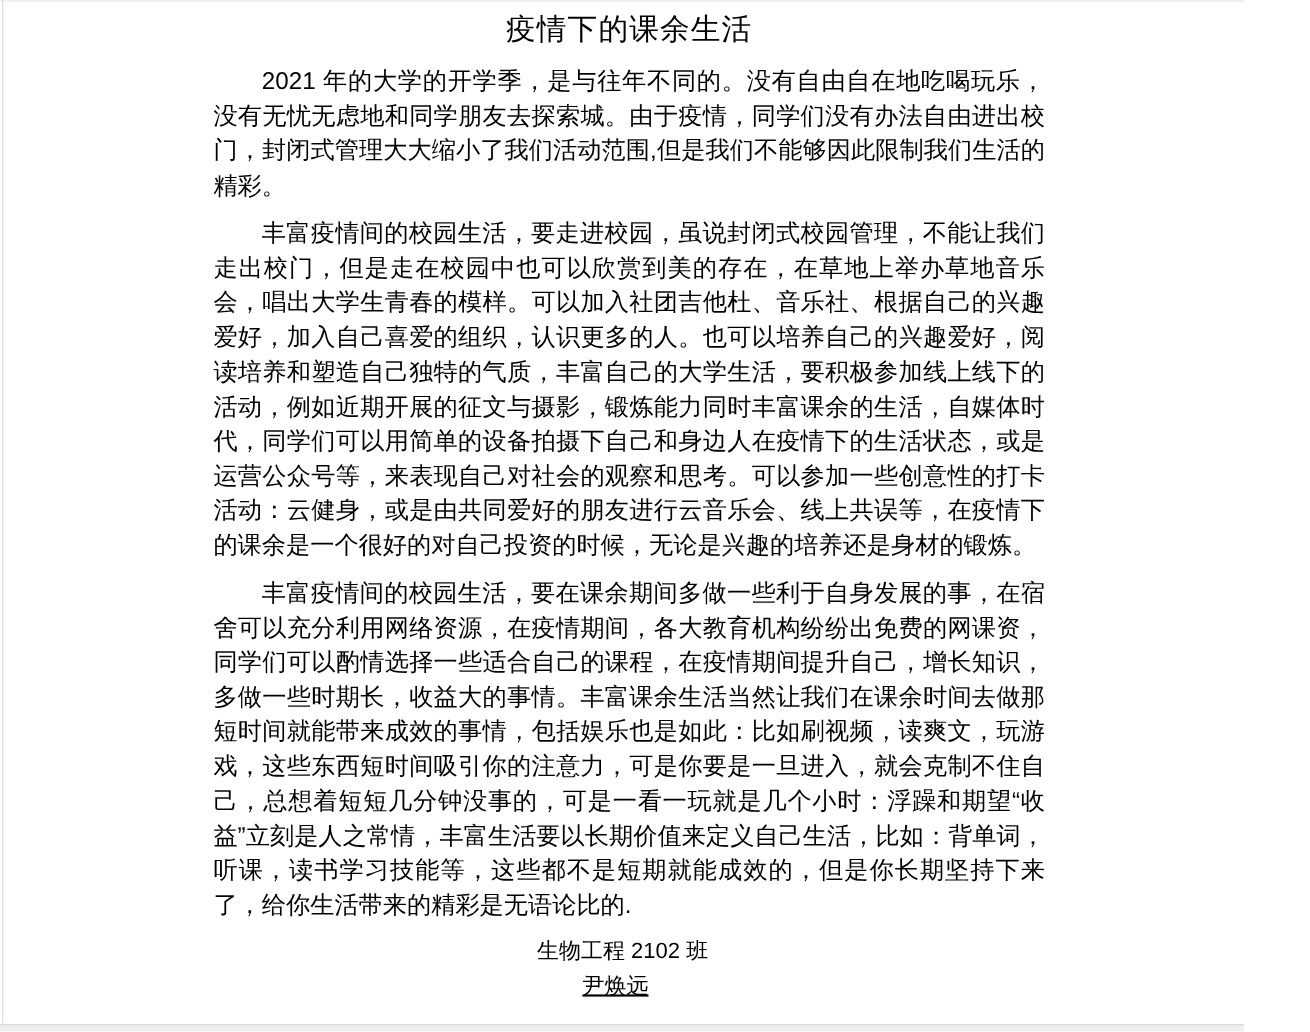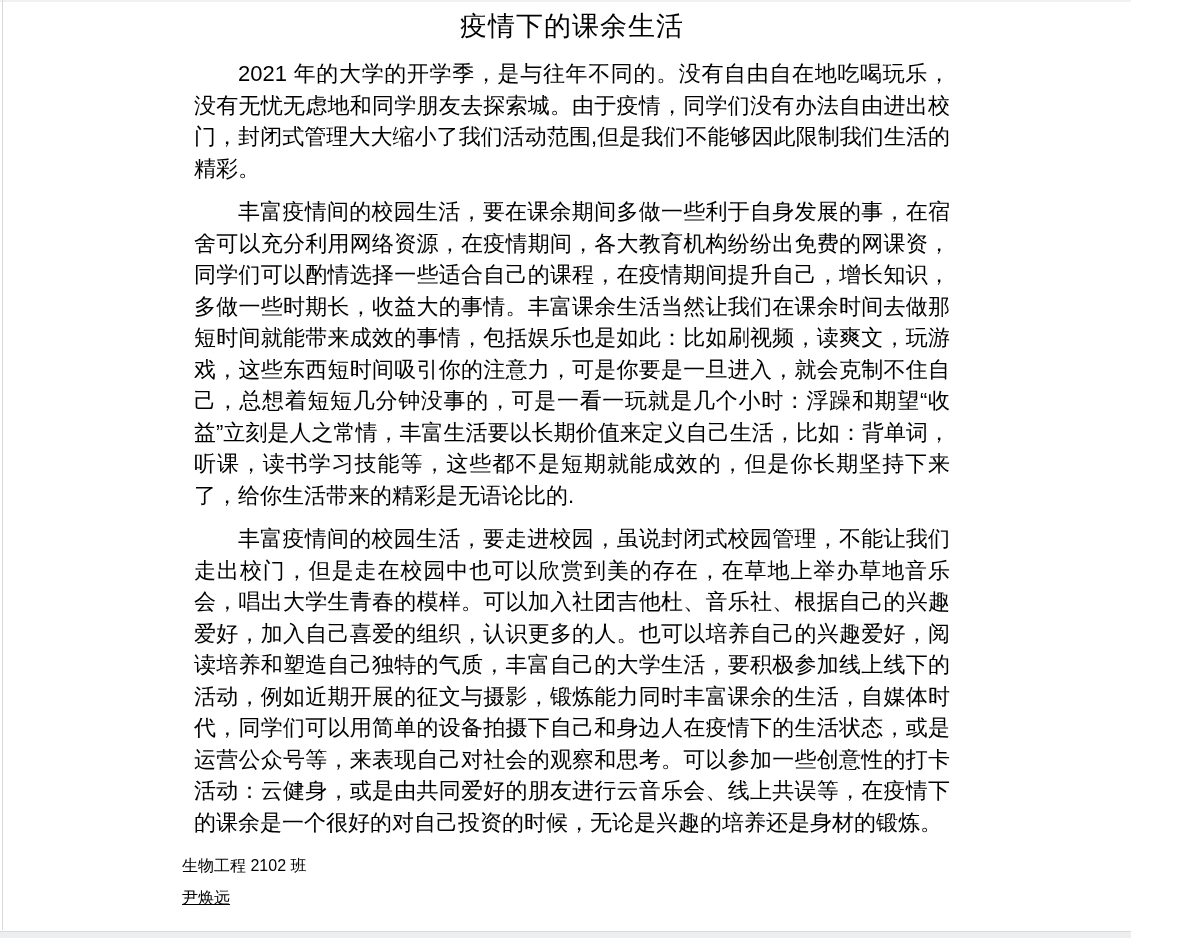--- a/index.html
+++ b/index.html
@@ -51,41 +51,41 @@
   .doc-body p {
     margin: 12px;
     font-size: 22px;
     line-height: 31.5px;
     text-align: justify;
     text-justify: inter-ideograph;
     text-indent: 2em;
     word-break: break-all;
   }
   .signature {
-    text-align: left;
-    font-size: 16px;
+    text-align: center;
+    font-size: 20px;
     line-height: 31.5px;
   }
   .signature .sig-class { padding-right: 12px; }
   .signature .sig-name  { padding-right: 25px; text-decoration: underline; }
 </style>
 </head>
 <body>
 
 <div class="page">
   <div class="edge-top"></div>
   <div class="edge-left"></div>
 
   <div class="content">
     <h1 class="doc-title">疫情下的课余生活</h1>
 
     <div class="doc-body">
       <p>2021 年的大学的开学季，是与往年不同的。没有自由自在地吃喝玩乐，没有无忧无虑地和同学朋友去探索城。由于疫情，同学们没有办法自由进出校门，封闭式管理大大缩小了我们活动范围,但是我们不能够因此限制我们生活的精彩。</p>
+      <p>丰富疫情间的校园生活，要走进校园，虽说封闭式校园管理，不能让我们走出校门，但是走在校园中也可以欣赏到美的存在，在草地上举办草地音乐会，唱出大学生青春的模样。可以加入社团吉他杜、音乐社、根据自己的兴趣爱好，加入自己喜爱的组织，认识更多的人。也可以培养自己的兴趣爱好，阅读培养和塑造自己独特的气质，丰富自己的大学生活，要积极参加线上线下的活动，例如近期开展的征文与摄影，锻炼能力同时丰富课余的生活，自媒体时代，同学们可以用简单的设备拍摄下自己和身边人在疫情下的生活状态，或是运营公众号等，来表现自己对社会的观察和思考。可以参加一些创意性的打卡活动：云健身，或是由共同爱好的朋友进行云音乐会、线上共误等，在疫情下的课余是一个很好的对自己投资的时候，无论是兴趣的培养还是身材的锻炼。</p>
       <p>丰富疫情间的校园生活，要在课余期间多做一些利于自身发展的事，在宿舍可以充分利用网络资源，在疫情期间，各大教育机构纷纷出免费的网课资，同学们可以酌情选择一些适合自己的课程，在疫情期间提升自己，增长知识，多做一些时期长，收益大的事情。丰富课余生活当然让我们在课余时间去做那短时间就能带来成效的事情，包括娱乐也是如此：比如刷视频，读爽文，玩游戏，这些东西短时间吸引你的注意力，可是你要是一旦进入，就会克制不住自己，总想着短短几分钟没事的，可是一看一玩就是几个小时：浮躁和期望“收益”立刻是人之常情，丰富生活要以长期价值来定义自己生活，比如：背单词，听课，读书学习技能等，这些都不是短期就能成效的，但是你长期坚持下来了，给你生活带来的精彩是无语论比的.</p>
-      <p>丰富疫情间的校园生活，要走进校园，虽说封闭式校园管理，不能让我们走出校门，但是走在校园中也可以欣赏到美的存在，在草地上举办草地音乐会，唱出大学生青春的模样。可以加入社团吉他杜、音乐社、根据自己的兴趣爱好，加入自己喜爱的组织，认识更多的人。也可以培养自己的兴趣爱好，阅读培养和塑造自己独特的气质，丰富自己的大学生活，要积极参加线上线下的活动，例如近期开展的征文与摄影，锻炼能力同时丰富课余的生活，自媒体时代，同学们可以用简单的设备拍摄下自己和身边人在疫情下的生活状态，或是运营公众号等，来表现自己对社会的观察和思考。可以参加一些创意性的打卡活动：云健身，或是由共同爱好的朋友进行云音乐会、线上共误等，在疫情下的课余是一个很好的对自己投资的时候，无论是兴趣的培养还是身材的锻炼。</p>
     </div>
 
     <div class="signature">
       <div class="sig-class">生物工程 2102 班</div>
       <div class="sig-name">尹焕远</div>
     </div>
   </div>
 
   <div class="bottom-strip"></div>
 </div>

